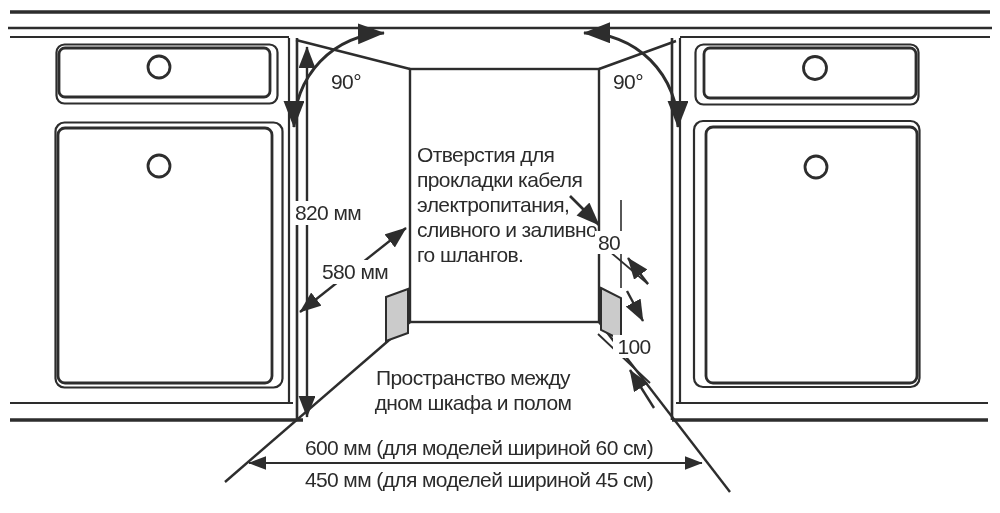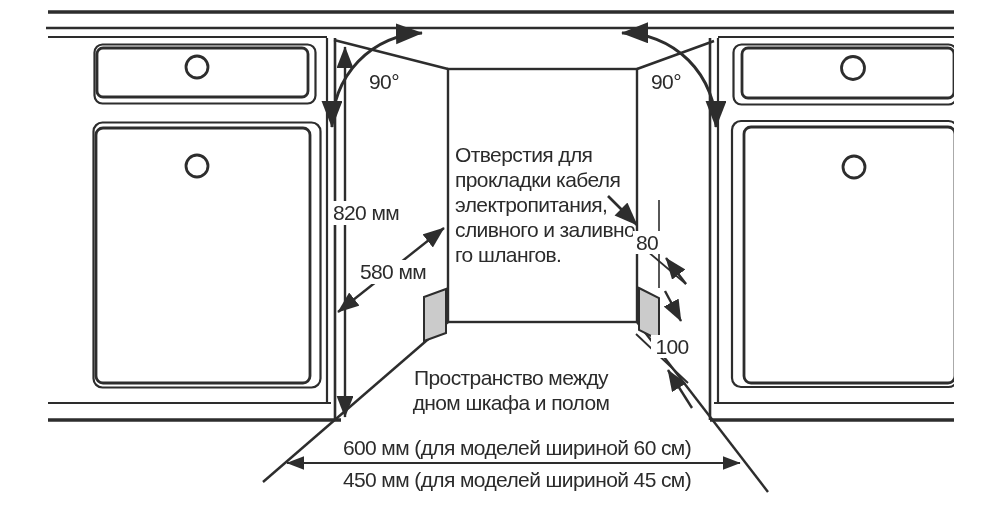--- a/index.html
+++ b/index.html
@@ -1,22 +1,21 @@
 <!DOCTYPE html>
 <html><head>
 <meta charset="utf-8">
 <style>
   html,body{margin:0;padding:0;background:#ffffff;}
   .stage{
     position:relative;
-    width:916px;height:513px;
+    width:1000px;height:513px;
     background:#ffffff;
     font-family:"Liberation Sans", sans-serif;
     overflow:hidden;
-    padding-left:38px;
   }
   svg{display:block;}
   .dim-text{
     font-family:"Liberation Sans", sans-serif;
     font-size:21px;
     letter-spacing:-0.6px;
     fill:#2b2b2b;
   }
   .note-text{
     font-family:"Liberation Sans", sans-serif;

